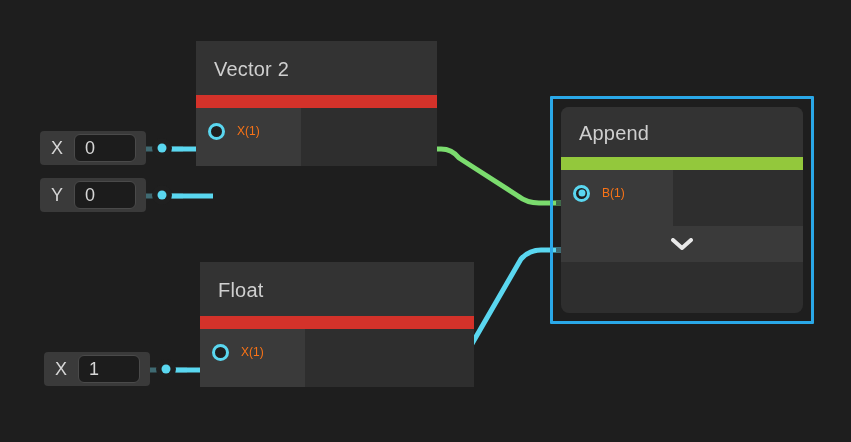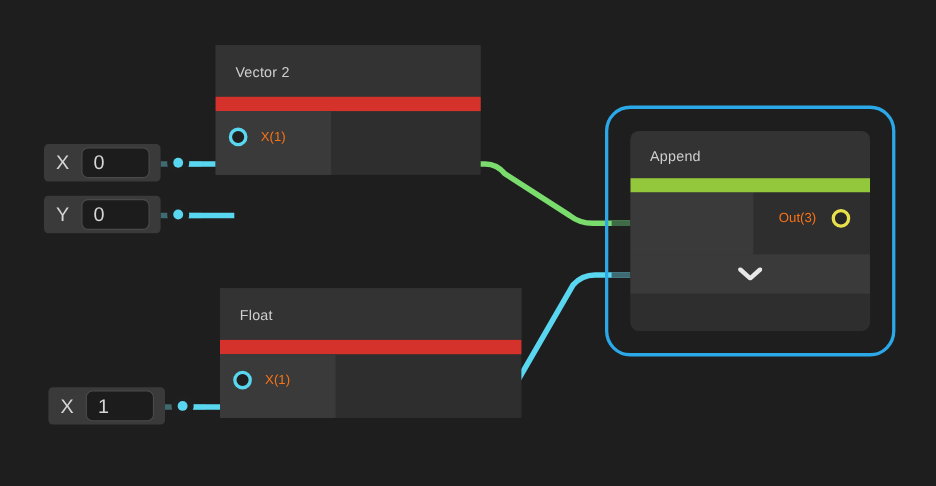--- a/index.html
+++ b/index.html
@@ -27,21 +27,21 @@
 
   
   .node {
     position: absolute;
     background: #2e2e2e;
     box-sizing: border-box;
   }
   .node-title {
     background: #333333;
     color: #cfcfcf;
-    font-size: 13px;
+    font-size: 20px;
     line-height: 1;
     padding: 18px 0 16px 18px;
     letter-spacing: .2px;
   }
   .accent-bar {
     height: 13px;
     width: 100%;
   }
   .node-body {
     display: flex;
@@ -124,23 +124,23 @@
   }
   .chev {
     width: 22px;
     height: 12px;
   }
 
   
   .selected {
     position: absolute;
     border: 3px solid #2aa8e8;
-    border-radius: 23px;
-    box-sizing: border-box;
-    padding: 20px;
+    border-radius: 1px;
+    box-sizing: border-box;
+    padding: 8px;
     background: transparent;
   }
   .selected .node {
     position: relative;
     left: 0; top: 0;
     border-radius: 8px;
     overflow: hidden;
   }
 
   
@@ -259,25 +259,23 @@
       </div>
     </div>
   </div>
 
   <div class="selected" style="left:550px; top:96px; width:264px; height:228px;">
     <div class="node" style="width:100%; height:100%;">
       <div class="node-title" style="padding:16px 0 14px 18px;">Append</div>
       <div class="accent-bar" style="background:#93c83c;"></div>
       <div class="node-body">
         <div class="in-col" style="width:112px; padding-bottom:10px;">
-        </div>
-        <div class="out-col" style="padding-bottom:10px;">
-          <div class="port-row out">
-            <span class="port-label">Out(3)</span>
-            <span class="port ring-yellow" style="margin-right:18px;"></span>
+          <div class="port-row">
+            <span class="port filled-cyan"></span>
+            <span class="port-label">B(1)</span>
           </div>
         </div>
       </div>
       <div class="expander">
         <svg class="chev" viewBox="0 0 22 12">
           <polyline points="2,2 11,10 20,2" fill="none" stroke="#e8e8e8" stroke-width="4" stroke-linecap="round" stroke-linejoin="round"></polyline>
         </svg>
       </div>
     </div>
   </div>

